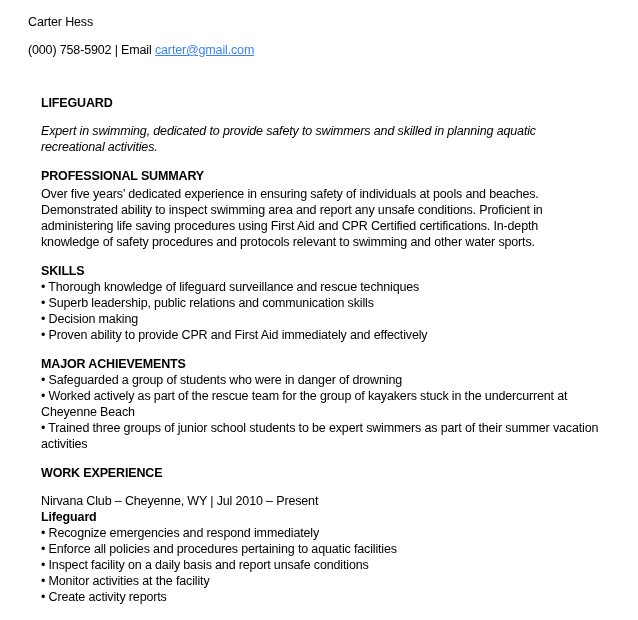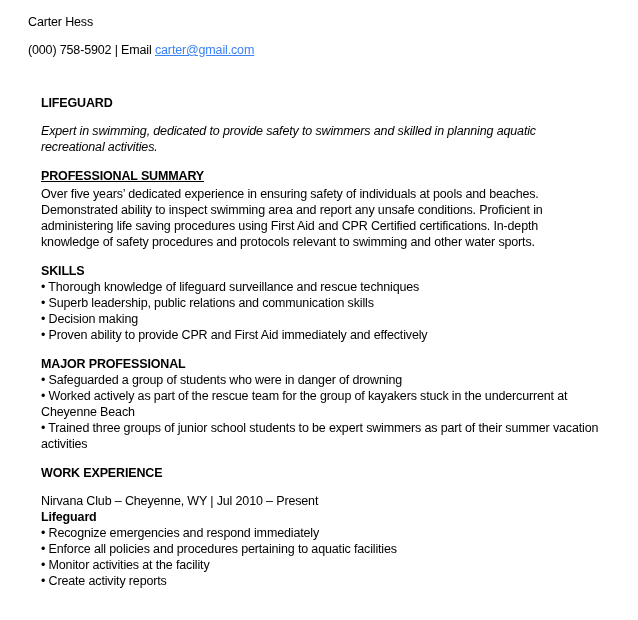--- a/index.html
+++ b/index.html
@@ -32,21 +32,21 @@
   .title-heading {
     margin-top: 37px;
     margin-bottom: 12px;
   }
   .tagline {
     font-weight: normal;
     font-style: italic;
     margin: 0 0 8px 0;
     max-width: 584px;
   }
-  .summary-heading { margin-bottom: 2px; text-decoration: underline; }
+  .summary-heading { margin-bottom: 2px; }
   .body-par {
     margin: 0;
     max-width: 584px;
   }
   .section { margin: 13px; }
   .gap-11 { margin-top: 11px; }
   .gap-13 { margin-top: 13px; }
   .gap-10 { margin-top: 10px; }
   .bullet-line {
     margin: 0;
@@ -88,33 +88,34 @@
     <p class="doc-heading">SKILLS</p>
     <div>
         <p class="bullet-line">• Thorough knowledge of lifeguard surveillance and rescue techniques</p>
         <p class="bullet-line">• Superb leadership, public relations and communication skills</p>
         <p class="bullet-line">• Decision making</p>
         <p class="bullet-line">• Proven ability to provide CPR and First Aid immediately and effectively</p>
       </div>
   </div>
 
   <div class="section gap-13">
-    <p class="doc-heading">MAJOR PROFESSIONAL</p>
+    <p class="doc-heading">MAJOR ACHIEVEMENTS</p>
     <div>
         <p class="bullet-line">• Safeguarded a group of students who were in danger of drowning</p>
         <p class="bullet-line">• Worked actively as part of the rescue team for the group of kayakers stuck in the undercurrent at Cheyenne Beach</p>
         <p class="bullet-line">• Trained three groups of junior school students to be expert swimmers as part of their summer vacation activities</p>
       </div>
   </div>
 
   <div class="section gap-10">
     <p class="doc-heading">WORK EXPERIENCE</p>
     <p class="employer-line">Nirvana Club – Cheyenne, WY | Jul 2010 – Present</p>
     <p class="role-line">Lifeguard</p>
     <div>
         <p class="bullet-line">• Recognize emergencies and respond immediately</p>
         <p class="bullet-line">• Enforce all policies and procedures pertaining to aquatic facilities</p>
+        <p class="bullet-line">• Inspect facility on a daily basis and report unsafe conditions</p>
         <p class="bullet-line">• Monitor activities at the facility</p>
         <p class="bullet-line">• Create activity reports</p>
       </div>
   </div>
 
 </div>
 
 </body></html>

